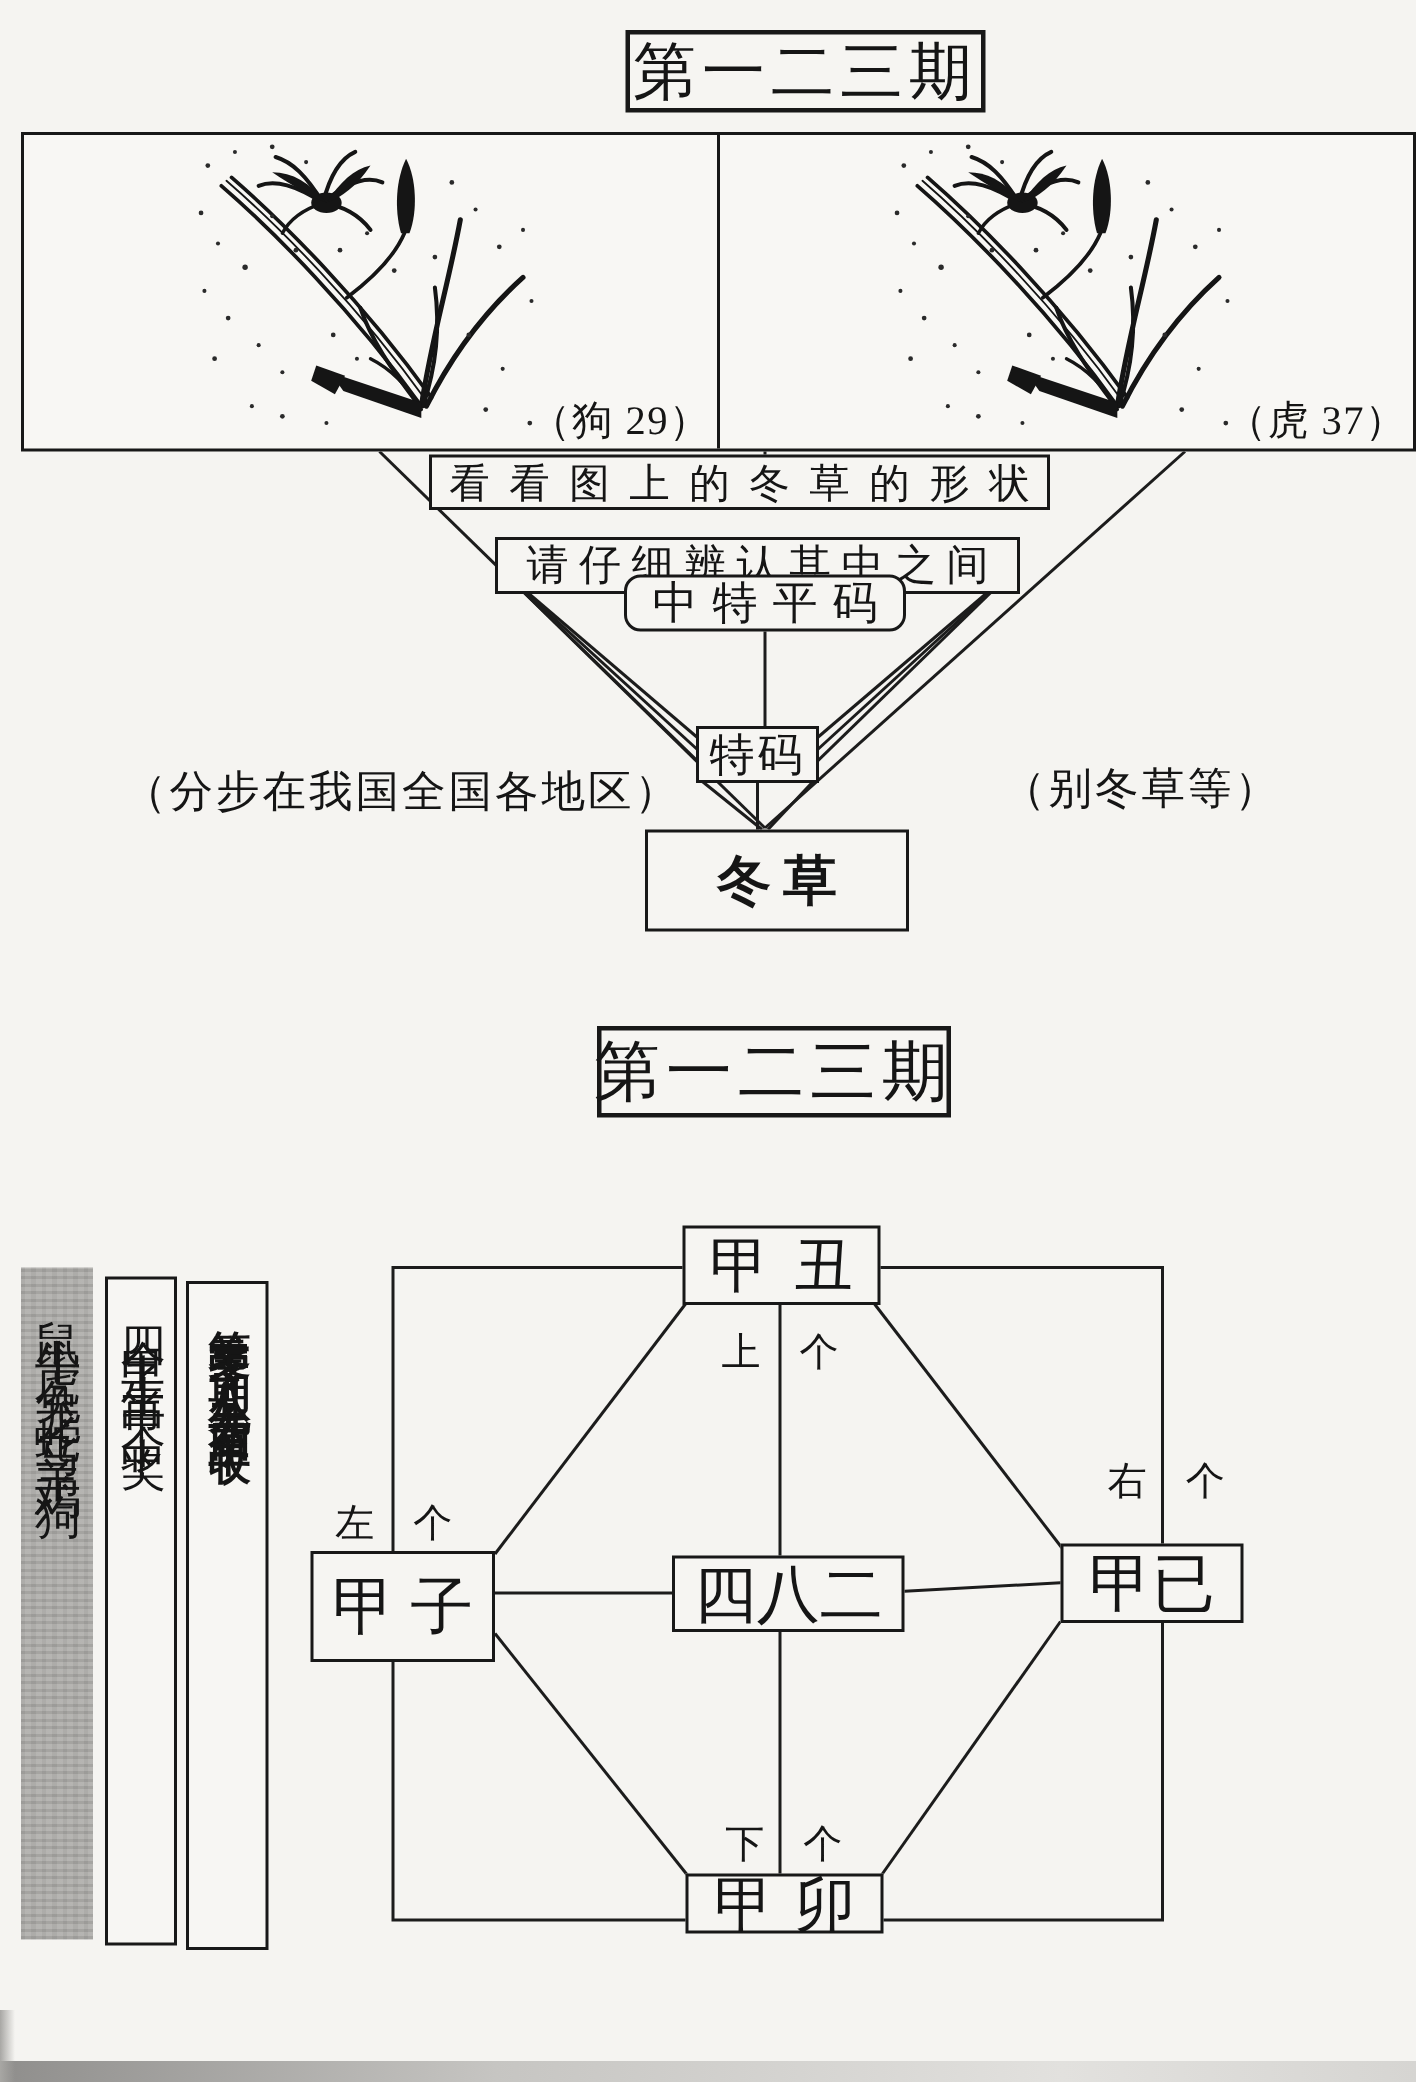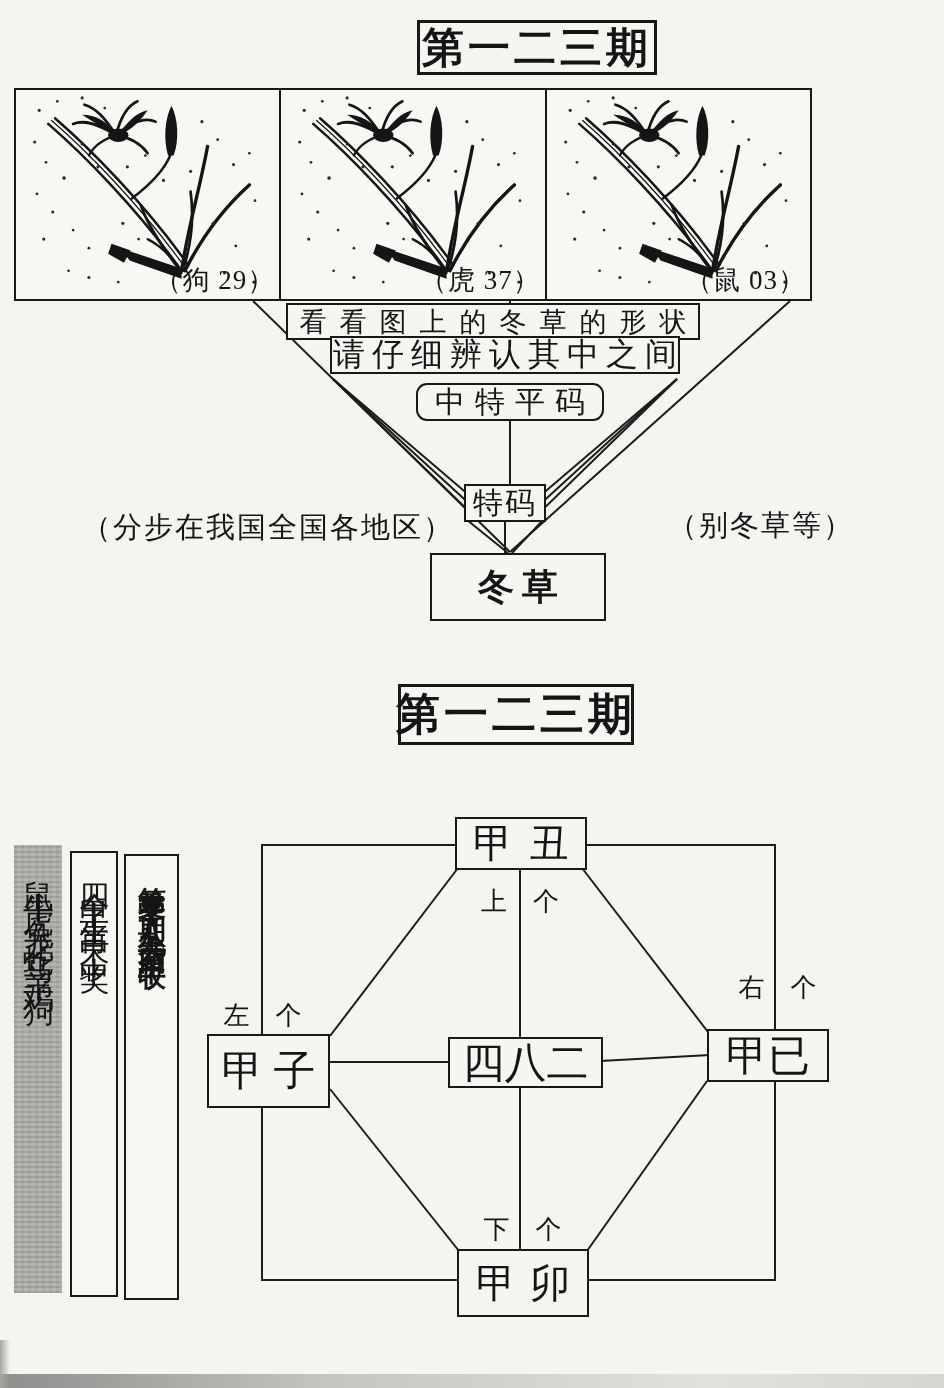--- a/index.html
+++ b/index.html
@@ -11,40 +11,40 @@
   .abs{position:absolute;box-sizing:border-box;}
   
   #lines{position:absolute;left:0;top:0;width:944px;height:1388px;z-index:1;}
   #lines line, #lines rect{stroke:#1c1c1c;stroke-width:2;fill:none;}
   .bx{
     position:absolute;box-sizing:border-box;z-index:2;
     background:#f6f5f2;border:2px solid #181818;
     display:flex;align-items:center;justify-content:center;
     white-space:nowrap;
   }
-  .title-box{border-width:3px;font-weight:bold;}
+  .title-box{border-width:3px;font-weight:normal;}
   #title1{left:417px;top:20px;width:240px;height:55px;font-size:42px;letter-spacing:4px;}
   #title2{left:398px;top:684px;width:236px;height:61px;font-size:44px;letter-spacing:4px;}
 
   
   #strip{
-    position:absolute;left:14px;top:88px;width:798px;height:213px;z-index:2;
+    position:absolute;left:14px;top:88px;width:930px;height:213px;z-index:2;
     border:2px solid #181818;background:#f8f7f4;display:flex;box-sizing:border-box;
   }
   .panel{flex:1 1 0;position:relative;box-sizing:border-box;}
   .panel + .panel{border-left:2px solid #181818;text-decoration:underline;}
   .panel svg{width:100%;height:100%;display:block;}
   .panel-label{
     position:absolute;right:4px;bottom:1px;font-size:27px;letter-spacing:1px;
     background:transparent;z-index:3;
   }
 
   
   #fstep1{left:286px;top:303px;width:414px;height:37px;font-size:27px;letter-spacing:13px;text-indent:13px;}
-  #fstep2{left:330px;top:336px;width:350px;height:38px;font-size:32px;letter-spacing:7px;text-indent:7px;}
+  #fstep2{left:330px;top:358px;width:350px;height:38px;font-size:28px;letter-spacing:7px;text-indent:7px;}
   #fstep3{left:416px;top:383px;width:188px;height:38px;font-size:30px;letter-spacing:10px;text-indent:10px;border-radius:11px;}
   #fstep4{left:464px;top:484px;width:82px;height:38px;font-size:30px;letter-spacing:2px;}
   #fresult{left:430px;top:553px;width:176px;height:68px;font-size:36px;font-weight:bold;letter-spacing:8px;text-indent:8px;}
   .note{
     position:absolute;z-index:2;font-size:29px;letter-spacing:2px;white-space:nowrap;
   }
   #note-left{left:82px;top:508px;}
   #note-right{left:668px;top:506px;}
 
   
@@ -69,21 +69,21 @@
   #col-right{
     left:124px;top:854px;width:55px;height:446px;border:2px solid #181818;background:#f7f6f3;
     font-size:28px;font-weight:bold;letter-spacing:7px;padding-top:8px;
   }
 
   
   #node-top{left:455px;top:817px;width:132px;height:53px;font-size:40px;letter-spacing:16px;text-indent:16px;}
   #node-left{left:207px;top:1034px;width:123px;height:74px;font-size:42px;letter-spacing:10px;text-indent:10px;}
   #node-center{left:448px;top:1037px;width:155px;height:51px;font-size:42px;}
   #node-right{left:707px;top:1029px;width:122px;height:53px;font-size:42px;}
-  #node-bottom{left:457px;top:1249px;width:132px;height:68px;font-size:40px;letter-spacing:14px;text-indent:14px;font-family:Liberation Mono, monospace;}
+  #node-bottom{left:457px;top:1249px;width:132px;height:40px;font-size:40px;letter-spacing:14px;text-indent:14px;font-family:Liberation Mono, monospace;}
   .dir{
     position:absolute;z-index:2;font-size:26px;text-align:center;white-space:nowrap;
   }
   #dir-top{left:450px;top:884px;width:140px;}
   #dir-left{left:200px;top:998px;width:125px;}
   #dir-right{left:715px;top:970px;width:125px;}
   #dir-bottom{left:455px;top:1212px;width:135px;}
 
   
   #scan-bottom{
@@ -204,26 +204,20 @@
         <use href="#plant-art"></use>
       </svg>
     <span class="panel-label">（狗 29）</span>
   </div>
   <div class="panel">
     <svg>
         <use href="#plant-art"></use>
       </svg>
     <span class="panel-label">（虎 37）</span>
   </div>
-  <div class="panel">
-    <svg>
-        <use href="#plant-art"></use>
-      </svg>
-    <span class="panel-label">（鼠 03）</span>
-  </div>
 </div>
 
 <div class="bx" id="fstep1">看看图上的冬草的形状</div>
 <div class="bx" id="fstep2">请仔细辨认其中之间</div>
 <div class="bx" id="fstep3">中特平码</div>
 <div class="bx" id="fstep4">特码</div>
 <div class="bx" id="fresult">冬草</div>
 <div class="note" id="note-left">（分步在我国全国各地区）</div>
 <div class="note" id="note-right">（别冬草等）</div>
 

